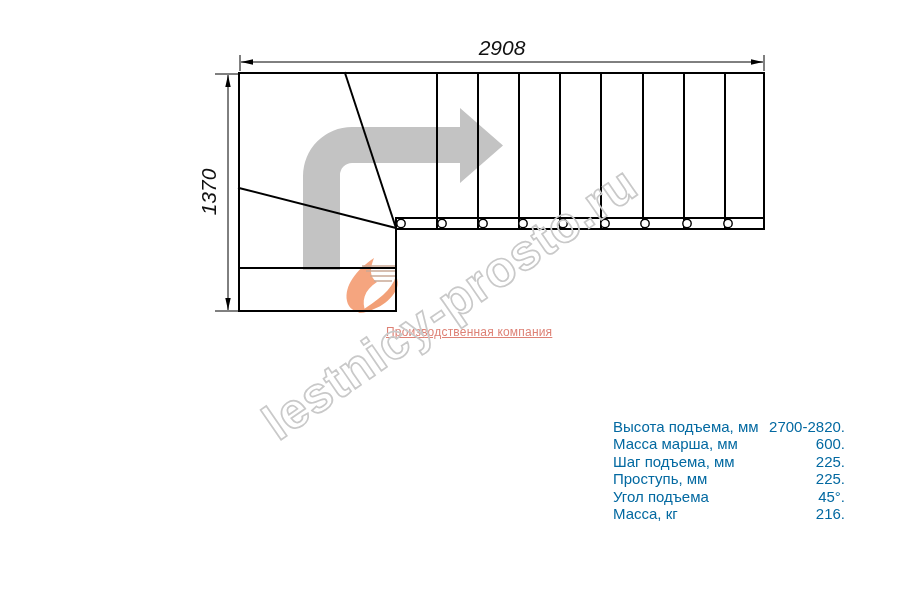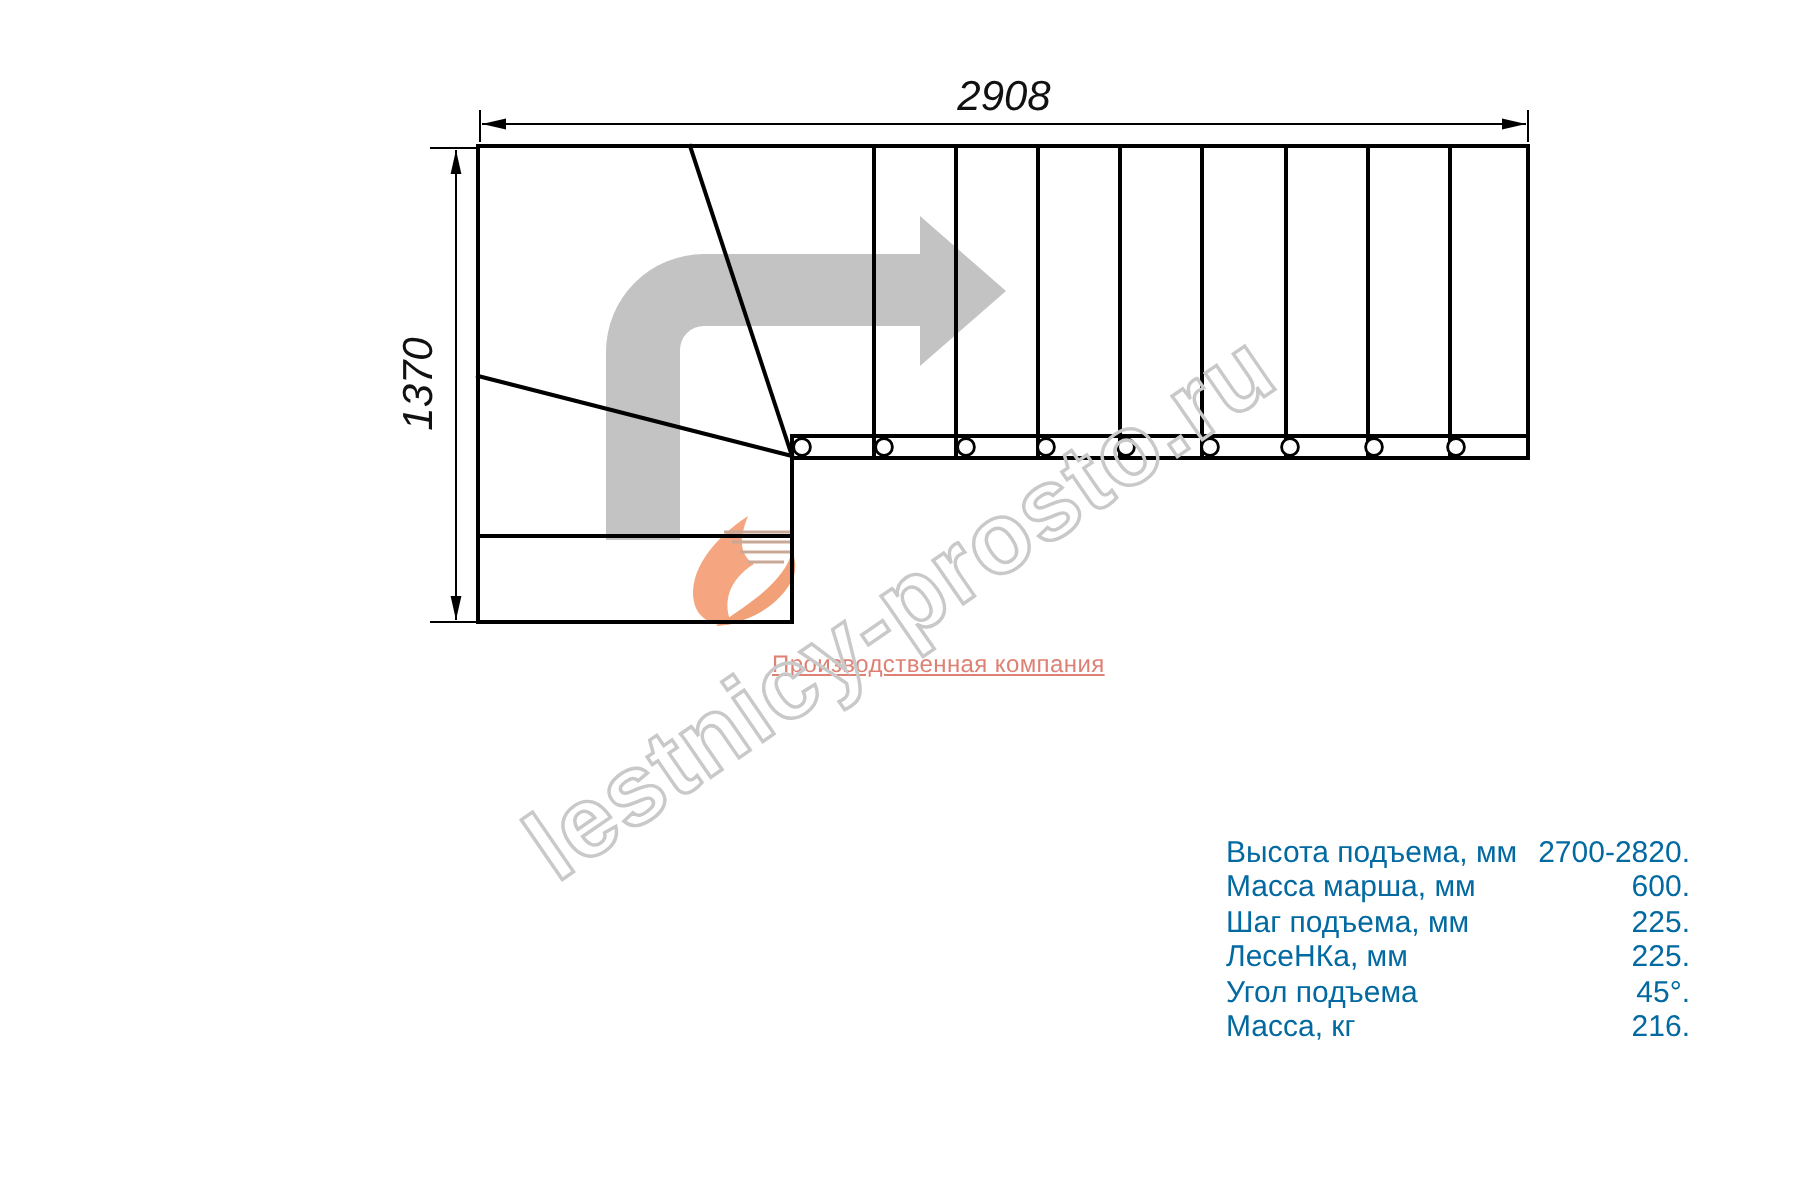--- a/index.html
+++ b/index.html
@@ -178,21 +178,21 @@
     </div>
     <div class="spec-row">
       <span class="label">Масса марша, мм</span>
       <span class="value">600.</span>
     </div>
     <div class="spec-row">
       <span class="label">Шаг подъема, мм</span>
       <span class="value">225.</span>
     </div>
     <div class="spec-row">
-      <span class="label">ЛесеНКа, мм</span>
+      <span class="label">Проступь, мм</span>
       <span class="value">225.</span>
     </div>
     <div class="spec-row">
       <span class="label">Угол подъема</span>
       <span class="value">45°.</span>
     </div>
     <div class="spec-row">
       <span class="label">Масса, кг</span>
       <span class="value">216.</span>
     </div>

